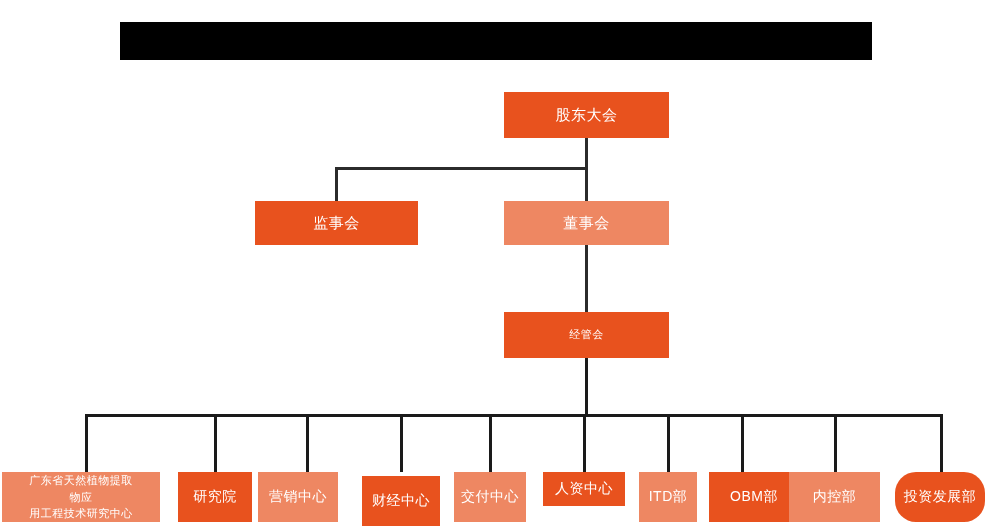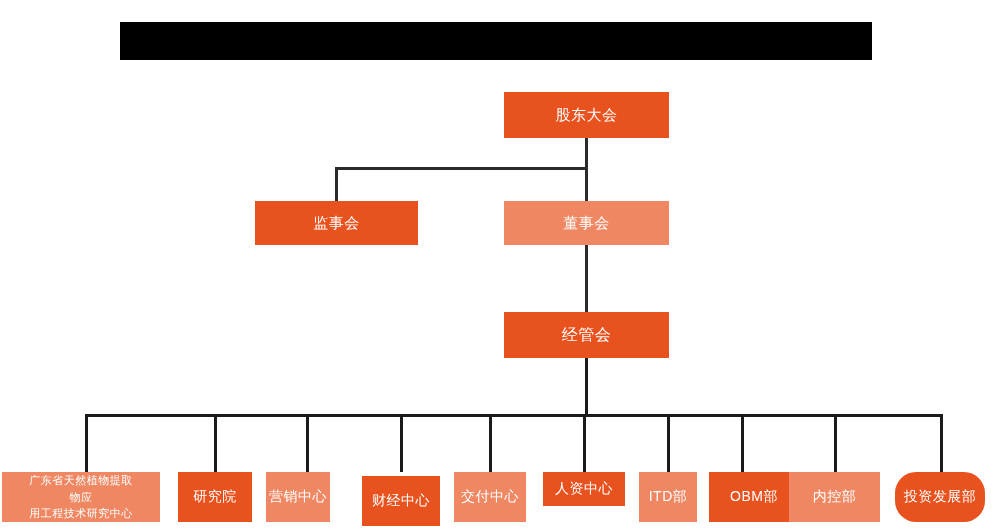--- a/index.html
+++ b/index.html
@@ -39,21 +39,21 @@
     color: #ffffff;
     line-height: 1.25;
     letter-spacing: 0.5px;
     user-select: none;
   }
   .node-dark  { background: #E8521E; }
   .node-light { background: #EE8762; }
 
   .node-lvl1 { font-size: 15px; }
   .node-lvl2 { font-size: 15px; }
-  .node-lvl3 { font-size: 16px; }
+  .node-lvl3 { font-size: 11px; }
   .node-leaf { font-size: 14px; }
   .node-leaf.small-text { font-size: 11px; line-height: 1.5; padding: 0 23px; }
 
   
   .line {
     position: absolute;
     background: #1a1a1a;
   }
   .line-v { width: 3px; }
   .line-h { height: 3px; }
@@ -99,21 +99,21 @@
 
   <div class="node node-dark node-lvl3" style="left:504px; top:312px; width:165px; height:46px;">经管会</div>
 
   <div class="node node-light node-leaf small-text" style="left:2px; top:472px; width:158px; height:50px; flex-direction:column;">
     <span>广东省天然植物提取物应</span>
     <span>用工程技术研究中心</span>
   </div>
 
   <div class="node node-dark node-leaf" style="left:178px; top:472px; width:74px; height:50px;">研究院</div>
 
-  <div class="node node-light node-leaf" style="left:266px; top:472px; width:64px; height:50px;">营销中心</div>
+  <div class="node node-light node-leaf" style="left:258px; top:472px; width:80px; height:50px;">营销中心</div>
 
   <div class="node node-dark node-leaf" style="left:362px; top:476px; width:78px; height:50px;">财经中心</div>
 
   <div class="node node-light node-leaf" style="left:454px; top:472px; width:72px; height:50px;">交付中心</div>
 
   <div class="node node-dark node-leaf" style="left:543px; top:472px; width:82px; height:34px;">人资中心</div>
 
   <div class="node node-light node-leaf" style="left:639px; top:472px; width:58px; height:50px;">ITD部</div>
 
   <div class="node node-dark node-leaf" style="left:709px; top:472px; width:90px; height:50px;">OBM部</div>

